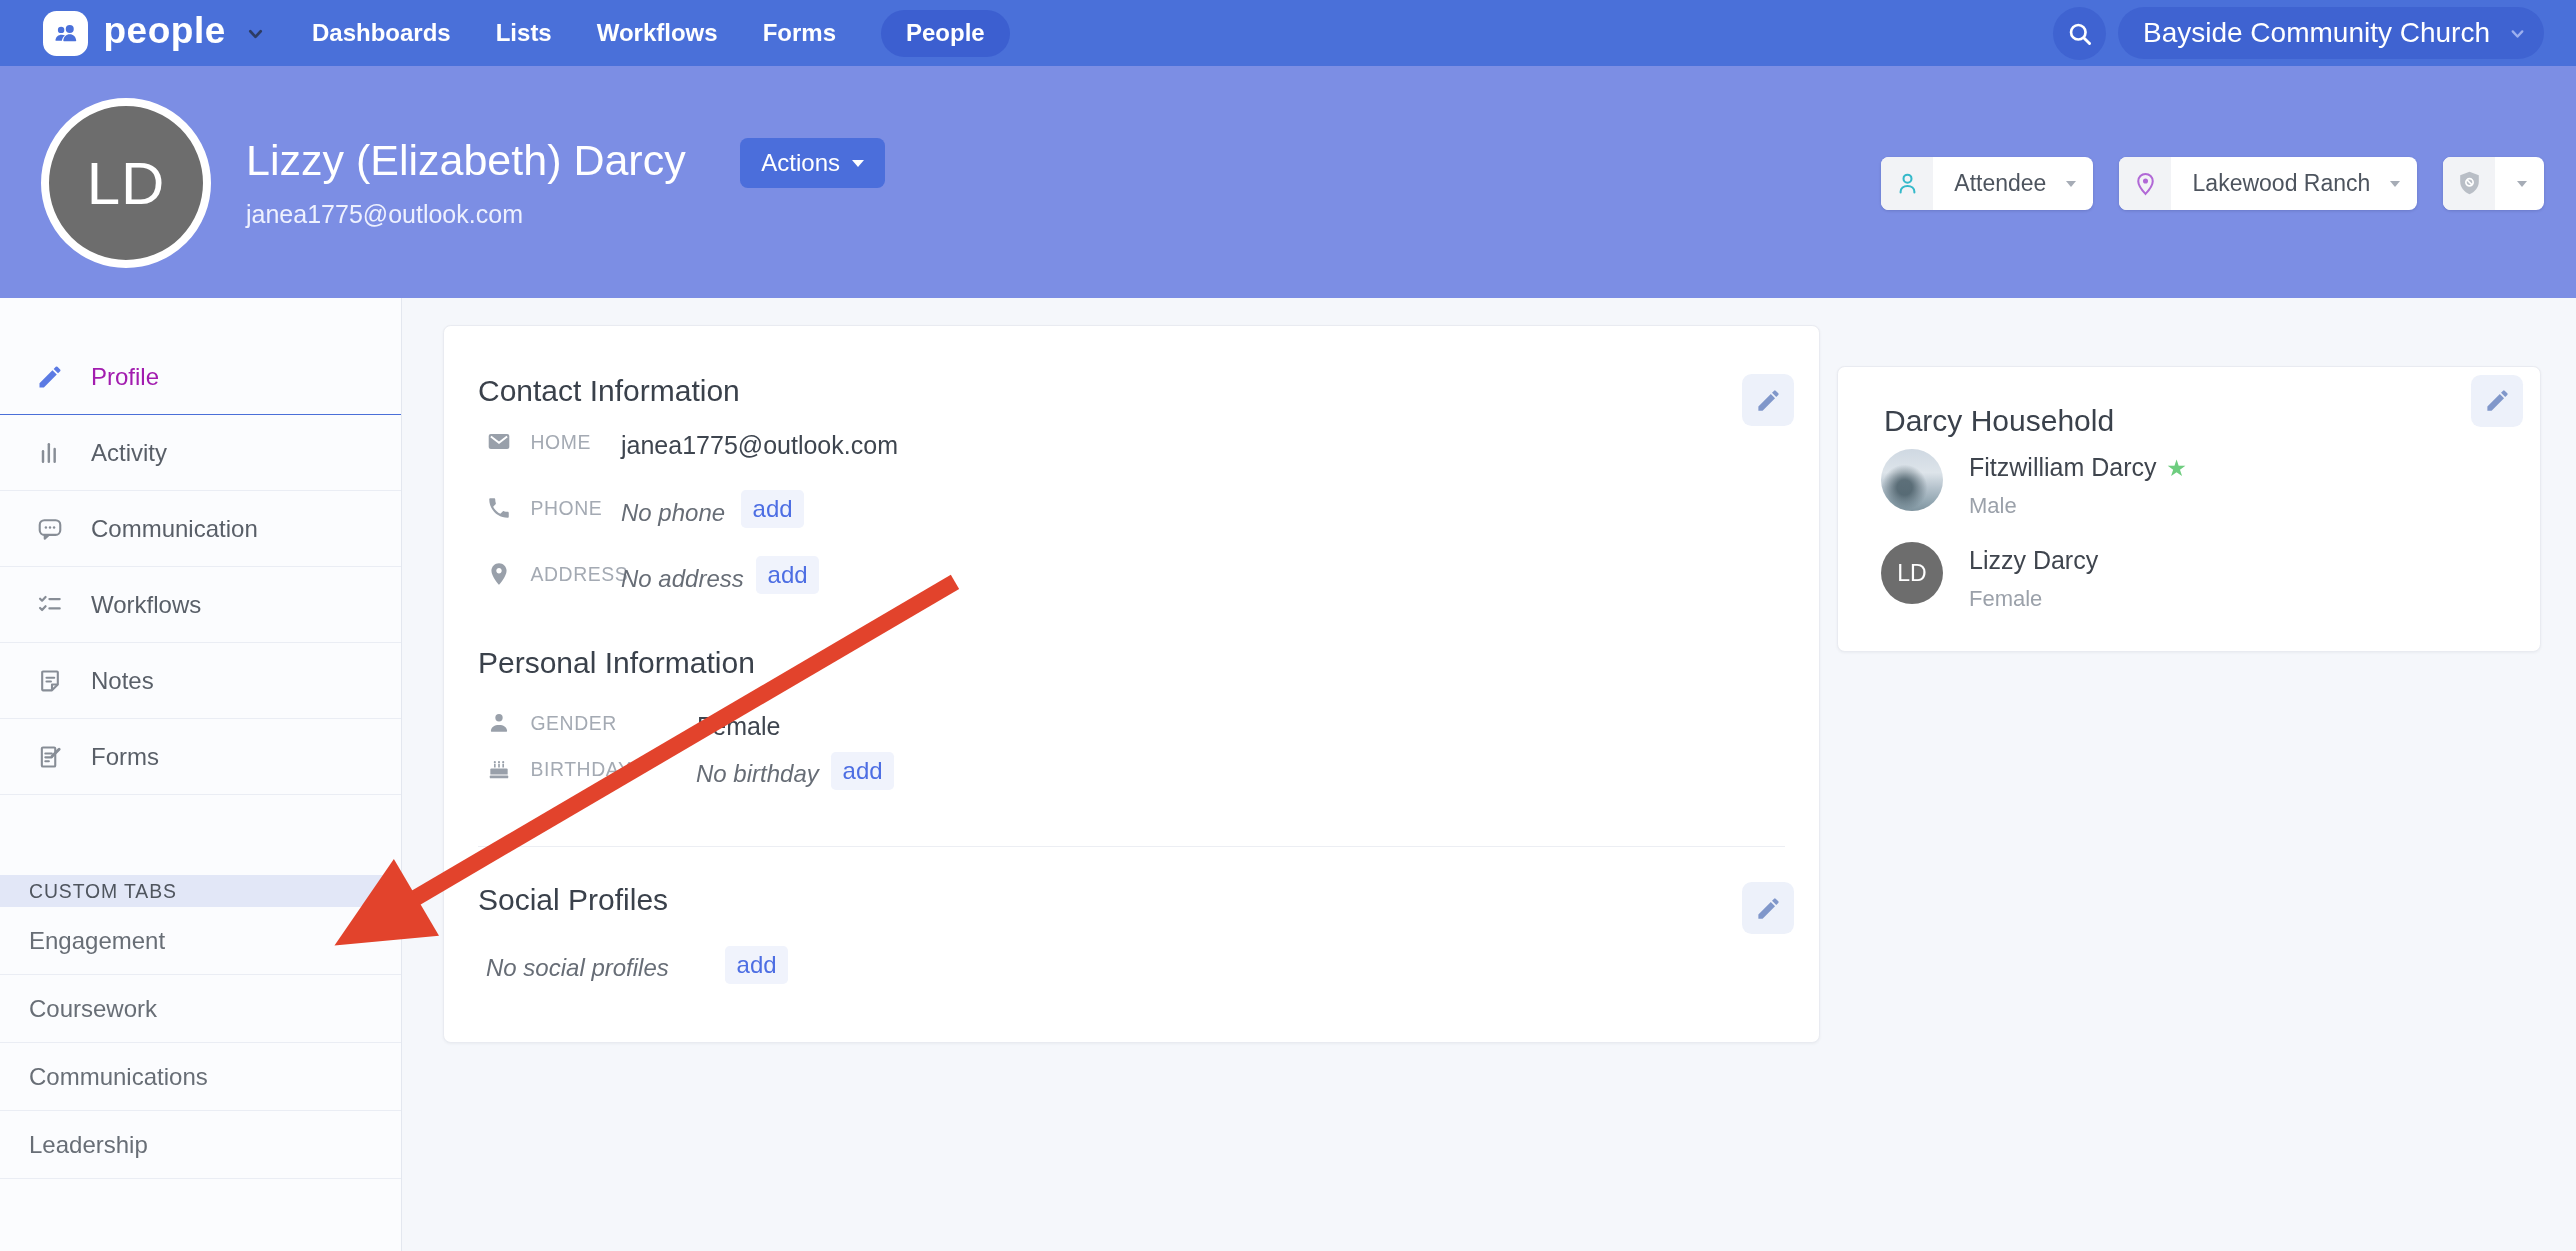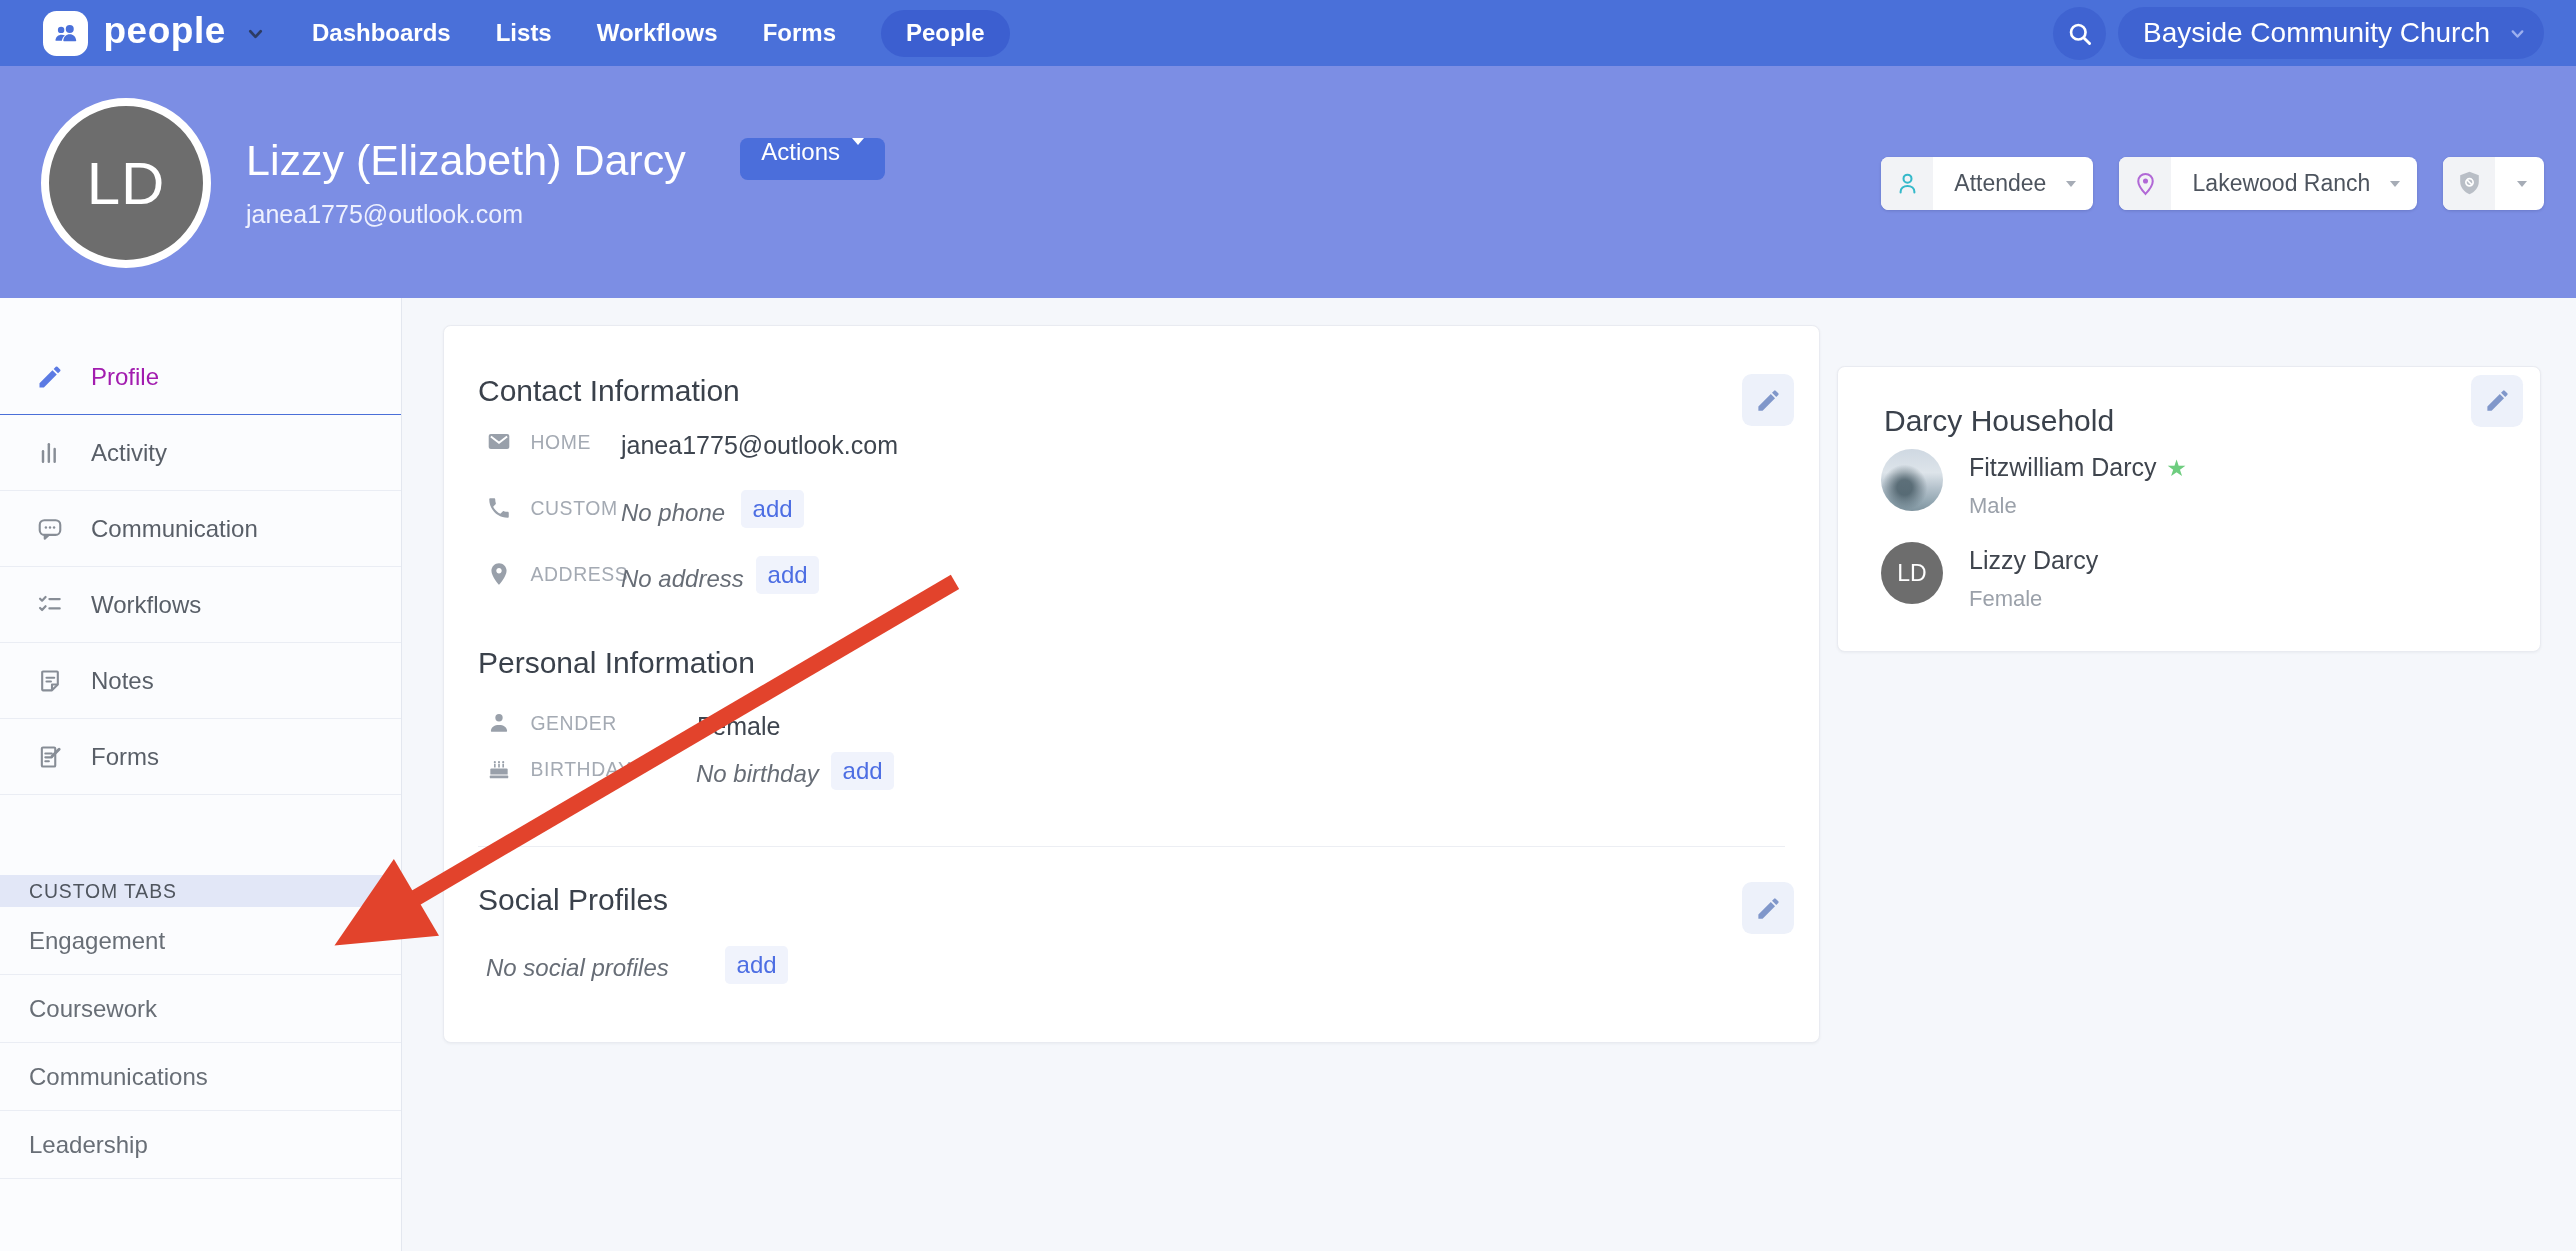--- a/index.html
+++ b/index.html
@@ -20,21 +20,21 @@
   .search-btn { width:53px; height:53px; border:none; border-radius:50%; background:#3f63d1; display:flex; align-items:center; justify-content:center; cursor:pointer; }
   .search-btn svg { width:29px; height:29px; }
   .org-pill { height:52px; border:none; border-radius:26px; background:#3f63d1; color:#ffffff; font-size:28px; font-family:inherit; display:flex; align-items:center; gap:15.5px; padding:0 15.5px 0 25px; cursor:pointer; }
   .org-pill svg { width:23px; height:23px; }
 
   
   .person-header { position:absolute; left:0; top:66px; width:2576px; height:232px; background:#7c8ee4; z-index:20; }
   .big-avatar { position:absolute; left:41px; top:32px; width:170px; height:170px; border-radius:50%; background:#6d6d6d; border:8.7px solid #ffffff; display:flex; align-items:center; justify-content:center; color:#ffffff; font-size:60px; letter-spacing:1px; }
   .person-name { position:absolute; left:246px; top:70px; color:#ffffff; font-size:43px; font-weight:400; }
   .person-email { position:absolute; left:246px; top:134px; color:#eef1fe; font-size:25px; }
-  .actions-btn { position:absolute; left:740px; top:72px; height:42px; border:none; border-radius:7.8px; background:#4b6edb; color:#ffffff; font-size:24px; font-family:inherit; display:flex; align-items:flex-start; gap:12px; padding:0 21.3px; cursor:pointer; }
+  .actions-btn { position:absolute; left:740px; top:72px; height:50px; border:none; border-radius:7.8px; background:#4b6edb; color:#ffffff; font-size:24px; font-family:inherit; display:flex; align-items:center; gap:12px; padding:0 21.3px; cursor:pointer; }
   .caret { width:0; height:0; border-left:6.8px solid transparent; border-right:6.8px solid transparent; border-top:7.8px solid #ffffff; }
   .badges { position:absolute; right:32px; top:91px; display:flex; gap:26px; }
   .badge { height:53px; background:#ffffff; border-radius:7.8px; display:flex; align-items:center; box-shadow:0 1px 2.9px rgba(25,35,80,.18); cursor:pointer; overflow:hidden; }
   .badge-ic { width:52px; height:53px; background:#f2f3f6; display:flex; align-items:center; justify-content:center; }
   .badge-ic svg { width:29px; height:29px; }
   .badge-label { font-size:23px; color:#4d545e; padding:0 19.4px 0 21.3px; }
   .badge .caret-sm { width:0; height:0; border-left:5.8px solid transparent; border-right:5.8px solid transparent; border-top:6.8px solid #a6acb6; margin-right:17.5px; }
   .badge.short .caret-sm { margin-left:21.3px; }
 
   
@@ -241,21 +241,21 @@
       <path d="M4.5 7l7.5 5.8L19.5 7" stroke="#ffffff" stroke-width="1.8" fill="none"></path>
     </svg>
     <span class="row-label">HOME</span>
   </div>
   <span class="row-value" style="left:177px; top:105px;">janea1775@outlook.com</span>
 
   <div class="info-row" style="top:169px;">
     <svg class="row-ic" viewBox="0 0 24 24">
       <path fill="#99a0aa" d="M6.62 10.79c1.44 2.83 3.76 5.14 6.59 6.59l2.2-2.21c.27-.27.67-.36 1.02-.24 1.12.37 2.33.57 3.57.57.55 0 1 .45 1 1V20c0 .55-.45 1-1 1-9.39 0-17-7.61-17-17 0-.55.45-1 1-1h3.5c.55 0 1 .45 1 1 0 1.25.2 2.45.57 3.57.11.35.03.74-.25 1.02l-2.2 2.2z"></path>
     </svg>
-    <span class="row-label">CUSTOM</span>
+    <span class="row-label">PHONE</span>
   </div>
   <span class="row-empty" style="left:177px; top:173px;">No phone</span>
   <a class="add-link" style="position:absolute; left:297px; top:164px;">add</a>
 
   <div class="info-row" style="top:235px;">
     <svg class="row-ic" viewBox="0 0 24 24">
       <path fill="#99a0aa" d="M12 2C8.13 2 5 5.13 5 9c0 5.25 7 13 7 13s7-7.75 7-13c0-3.87-3.13-7-7-7zm0 9.5c-1.38 0-2.5-1.12-2.5-2.5s1.12-2.5 2.5-2.5 2.5 1.12 2.5 2.5-1.12 2.5-2.5 2.5z"></path>
     </svg>
     <span class="row-label">ADDRESS</span>
   </div>

